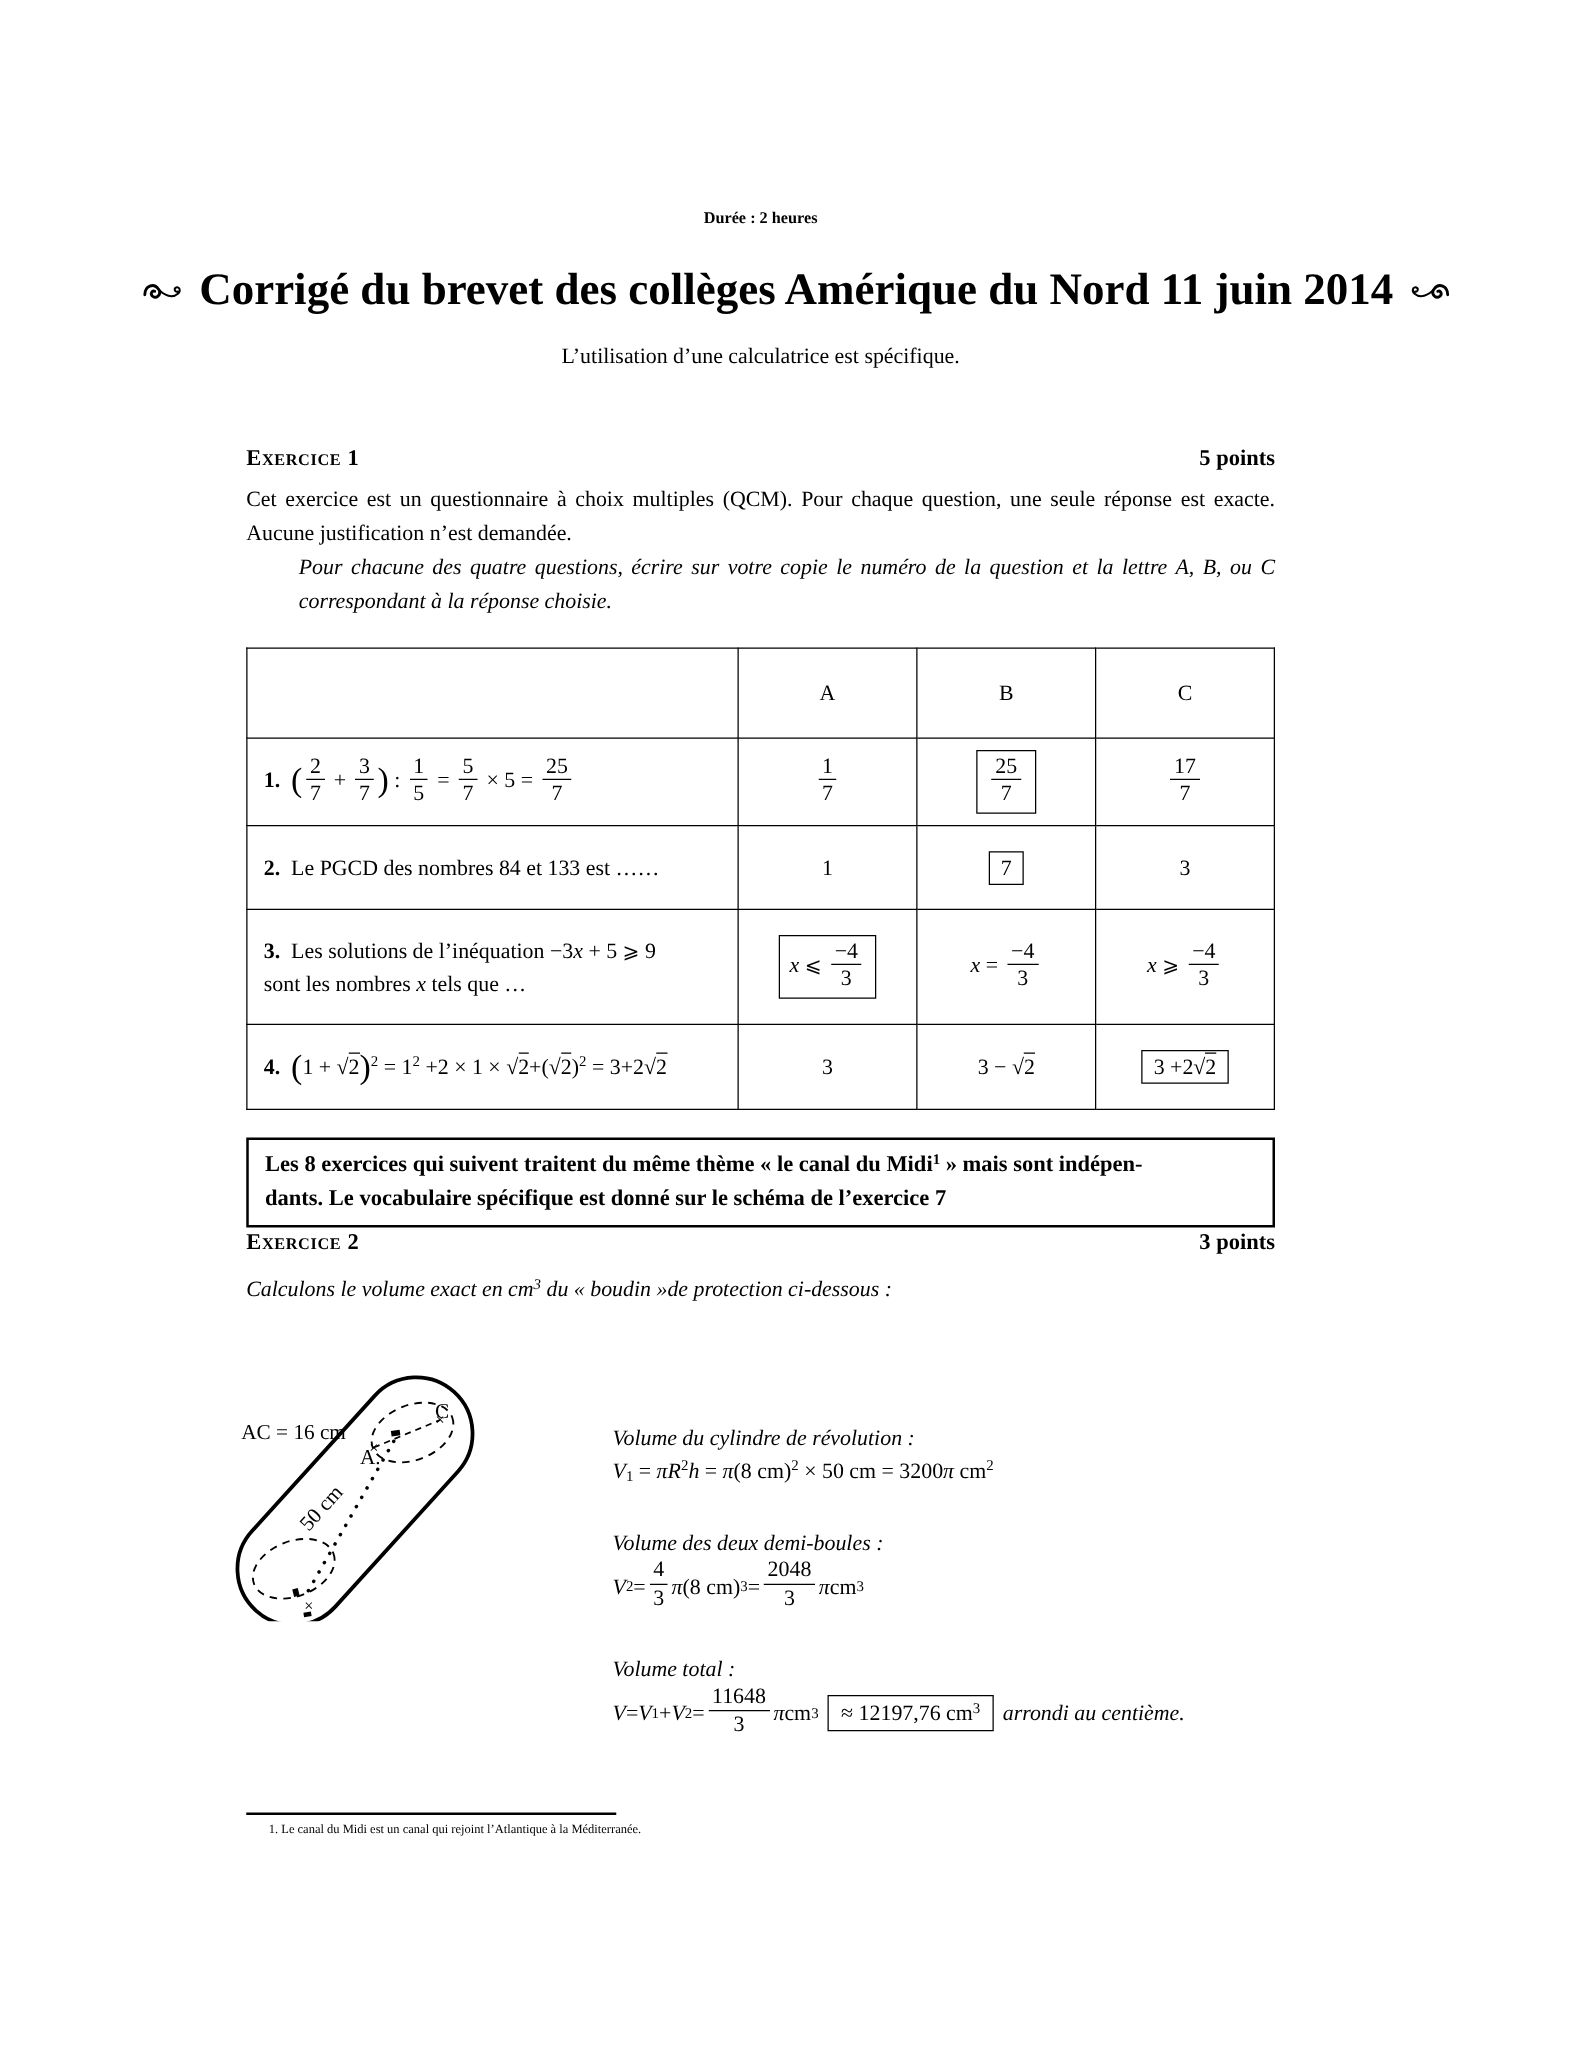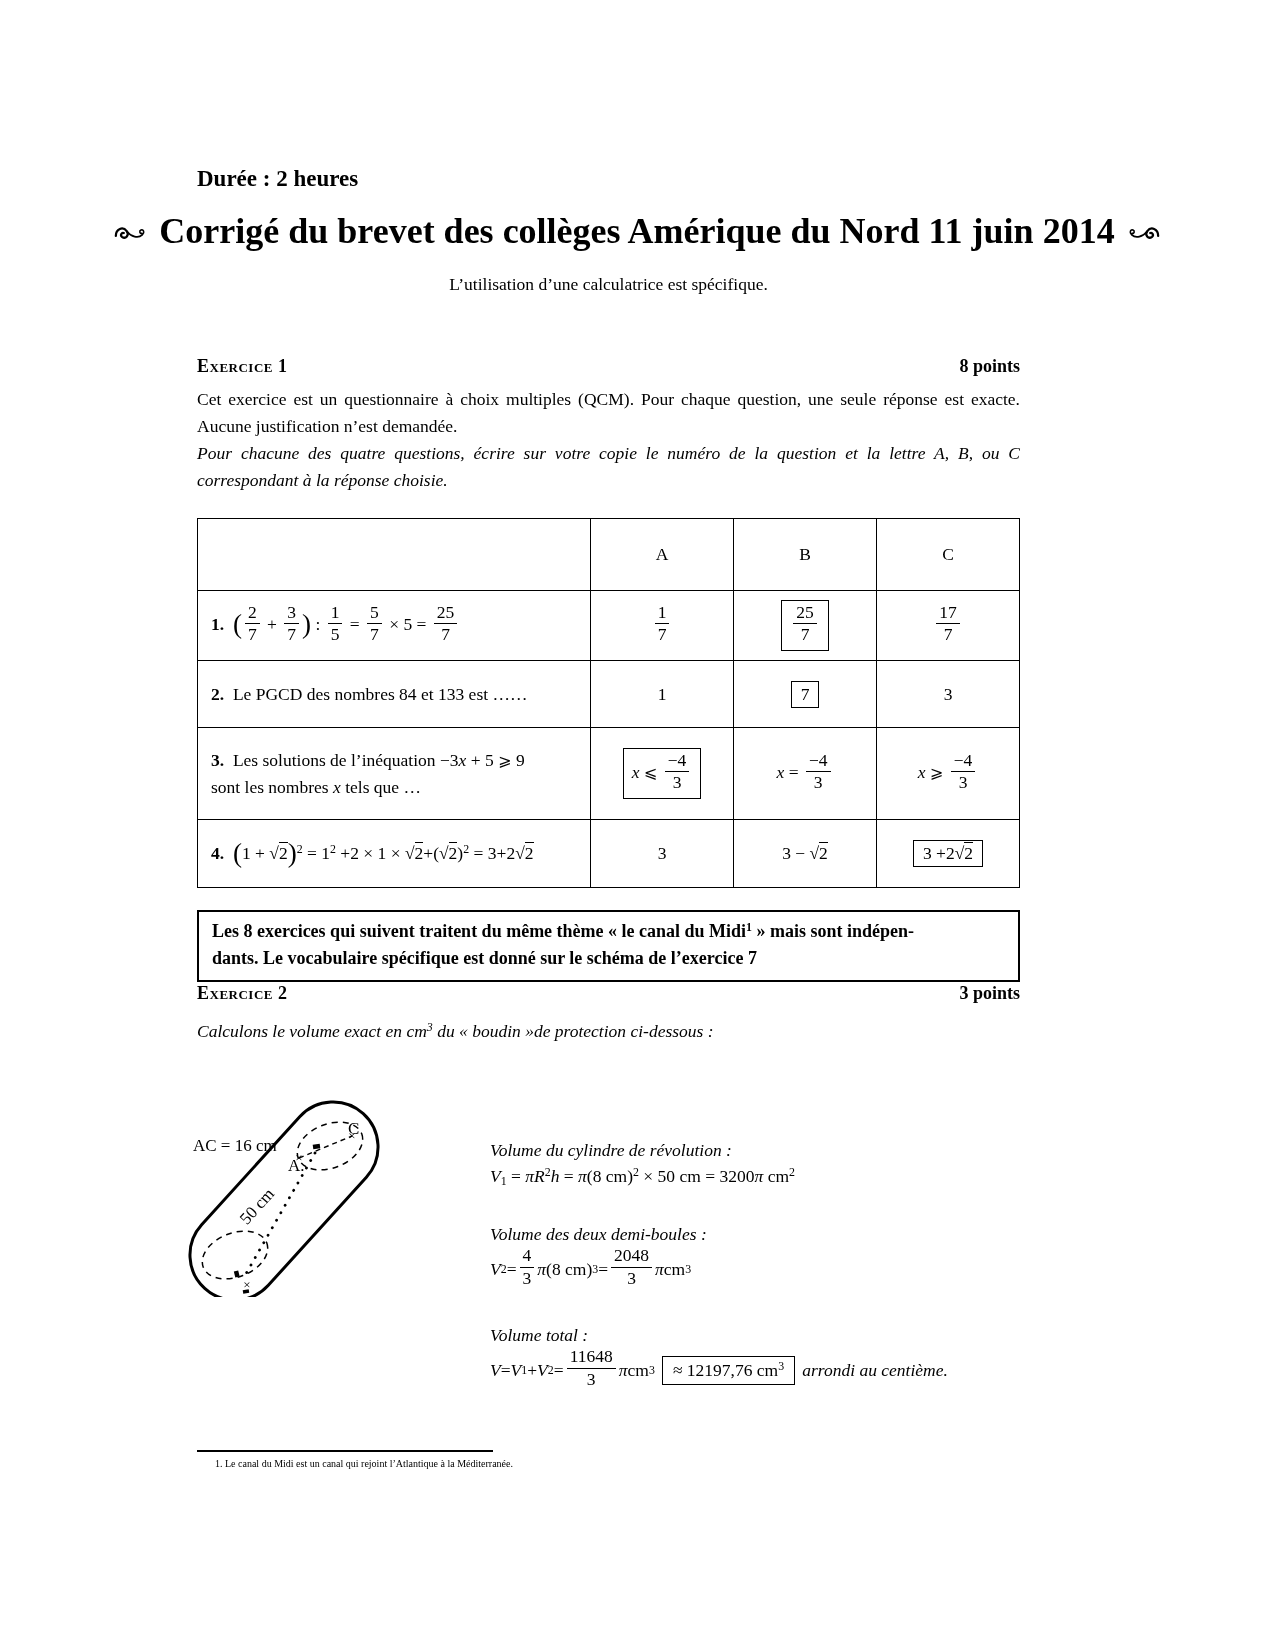--- a/index.html
+++ b/index.html
@@ -3,24 +3,24 @@
 <meta charset="utf-8">
 <style>
   * { margin:0; padding:0; box-sizing:border-box; }
   html,body { background:#ffffff; }
   body {
     width:1275px; height:1650px; position:relative;
     font-family:"Liberation Serif","DejaVu Serif",serif;
     color:#000; font-size:17.5px;
   }
   .abs { position:absolute; }
-  .italic { font-style:italic; }
-
-  
-  .duree { left:197px; top:166px; width:823px; font-weight:bold; font-size:23px; }
+  .italic { font-style:italic;margin-left:42px; }
+
+  
+  .duree { left:197px; top:166px; width:823px; font-weight:bold; text-align:center; font-size:13px; }
   .maintitle { left:97px; top:210px; width:1080px; text-align:center; font-weight:bold; font-size:36px; white-space:nowrap; }
   .maintitle .orn { display:inline-block; vertical-align:middle; margin:0 12px 4px 12px; }
   .subtitle { left:197px; top:274px; width:823px; text-align:center; font-size:17.5px; }
 
   
   .exhead { left:197px; width:823px; display:flex; justify-content:space-between; font-weight:bold; font-size:18px; }
   .exhead .sc { font-variant:small-caps; letter-spacing:0.5px; }
 
   .para { left:197px; width:823px; text-align:justify; line-height:1.55; }
 
@@ -89,21 +89,21 @@
         <path d="M14.5 8 C19.5 14 26.5 16 31 12 C34 9.4 32.2 5.8 29.6 6.8 C27.4 7.7 28.4 11 30.6 10.2" stroke-width="1.7"></path>
       </g>
     </svg>
   </span>
 </div>
 
 <div class="abs subtitle">L’utilisation d’une calculatrice est spécifique.</div>
 
 <div class="abs exhead" style="top:356px;gap:36px;">
   <span class="sc">Exercice 1</span>
-  <span>8 points</span>
+  <span>5 points</span>
 </div>
 
 <div class="abs para" style="top:386px;">
   <div>Cet exercice est un questionnaire à choix multiples (QCM). Pour chaque question, une seule réponse est exacte. Aucune justification n’est demandée.</div>
   <div class="italic">Pour chacune des quatre questions, écrire sur votre copie le numéro de la question et la lettre A, B, ou C correspondant à la réponse choisie.</div>
 </div>
 
 <table class="qcm">
   <colgroup>
       <col class="q">

